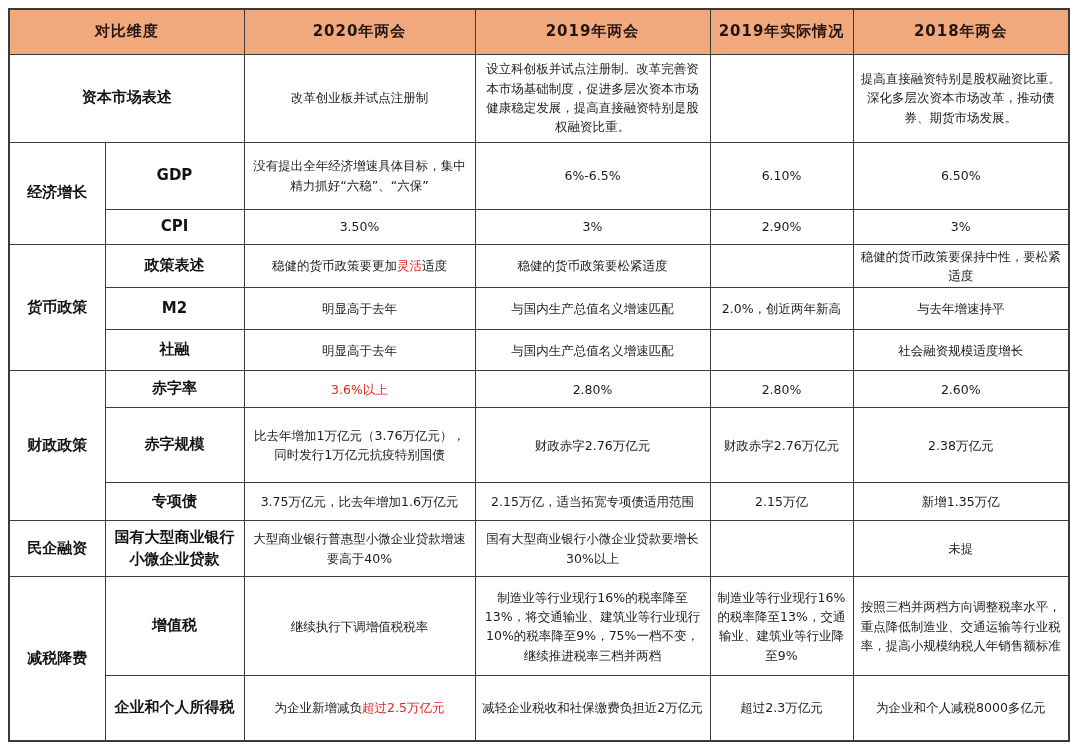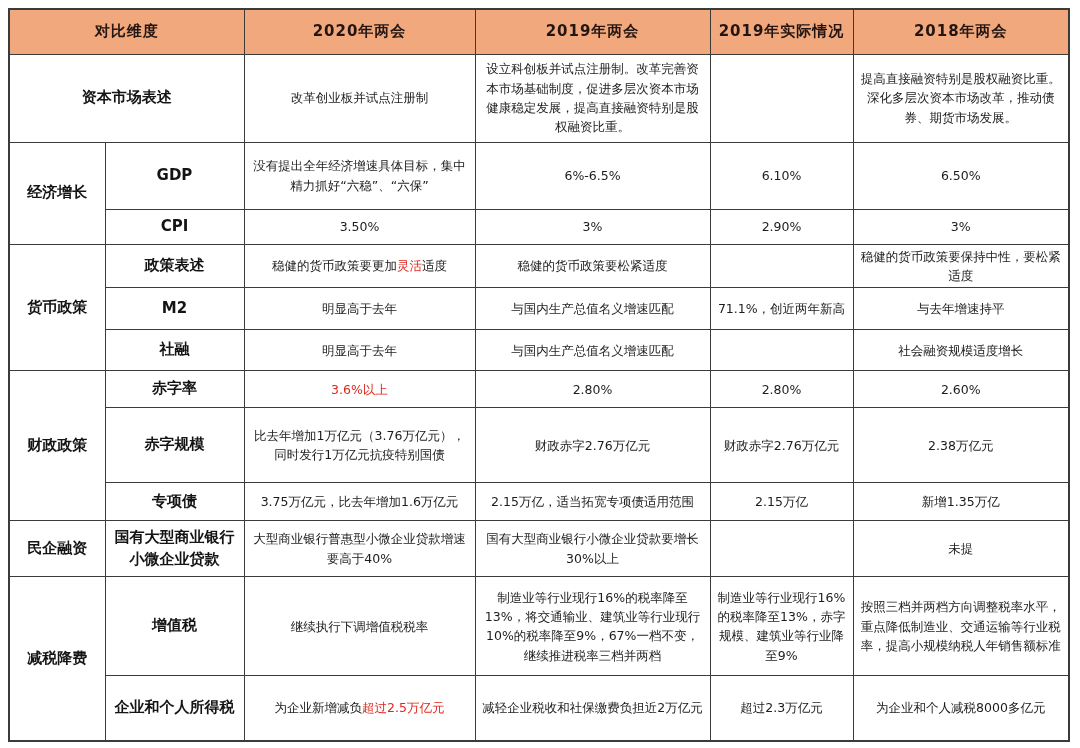--- a/index.html
+++ b/index.html
@@ -98,21 +98,21 @@
           <td class="dim-cell">政策表述</td>
           <td class="data-cell"><span>稳健的货币政策要更加</span><span class="red">灵活</span><span>适度</span></td>
           <td class="data-cell">稳健的货币政策要松紧适度</td>
           <td class="data-cell"></td>
           <td class="data-cell">稳健的货币政策要保持中性，要松紧适度</td>
         </tr>
         <tr style="height: 42px;">
           <td class="dim-cell">M2</td>
           <td class="data-cell">明显高于去年</td>
           <td class="data-cell">与国内生产总值名义增速匹配</td>
-          <td class="data-cell">71.1%，创近两年新高</td>
+          <td class="data-cell">2.0%，创近两年新高</td>
           <td class="data-cell">与去年增速持平</td>
         </tr>
         <tr style="height: 41px;">
           <td class="dim-cell">社融</td>
           <td class="data-cell">明显高于去年</td>
           <td class="data-cell">与国内生产总值名义增速匹配</td>
           <td class="data-cell"></td>
           <td class="data-cell">社会融资规模适度增长</td>
         </tr>
         <tr style="height: 37px;">
@@ -142,22 +142,22 @@
           <td class="dim-cell">国有大型商业银行小微企业贷款</td>
           <td class="data-cell">大型商业银行普惠型小微企业贷款增速要高于40%</td>
           <td class="data-cell">国有大型商业银行小微企业贷款要增长30%以上</td>
           <td class="data-cell"></td>
           <td class="data-cell">未提</td>
         </tr>
         <tr style="height: 99px;">
           <td class="group-cell" rowspan="2">减税降费</td>
           <td class="dim-cell">增值税</td>
           <td class="data-cell">继续执行下调增值税税率</td>
-          <td class="data-cell">制造业等行业现行16%的税率降至13%，将交通输业、建筑业等行业现行10%的税率降至9%，67%一档不变，继续推进税率三档并两档</td>
-          <td class="data-cell">制造业等行业现行16%的税率降至13%，赤字规模、建筑业等行业降至9%</td>
+          <td class="data-cell">制造业等行业现行16%的税率降至13%，将交通输业、建筑业等行业现行10%的税率降至9%，75%一档不变，继续推进税率三档并两档</td>
+          <td class="data-cell">制造业等行业现行16%的税率降至13%，交通输业、建筑业等行业降至9%</td>
           <td class="data-cell">按照三档并两档方向调整税率水平，重点降低制造业、交通运输等行业税率，提高小规模纳税人年销售额标准</td>
         </tr>
         <tr style="height: 65px;">
           <td class="dim-cell">企业和个人所得税</td>
           <td class="data-cell"><span>为企业新增减负</span><span class="red bold">超过2.5万亿元</span></td>
           <td class="data-cell">减轻企业税收和社保缴费负担近2万亿元</td>
           <td class="data-cell">超过2.3万亿元</td>
           <td class="data-cell">为企业和个人减税8000多亿元</td>
         </tr>
       </tbody>

